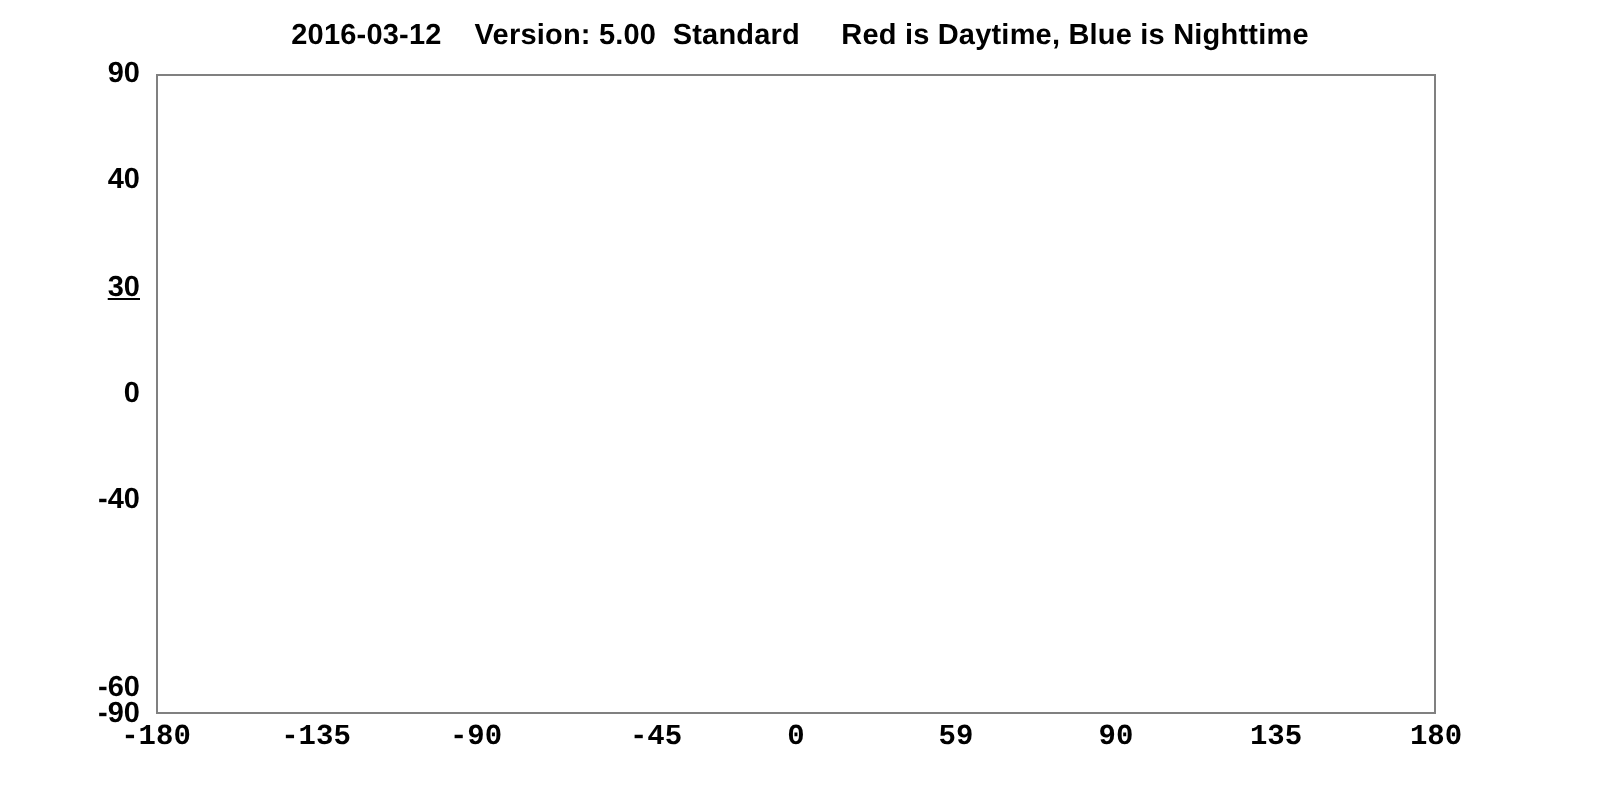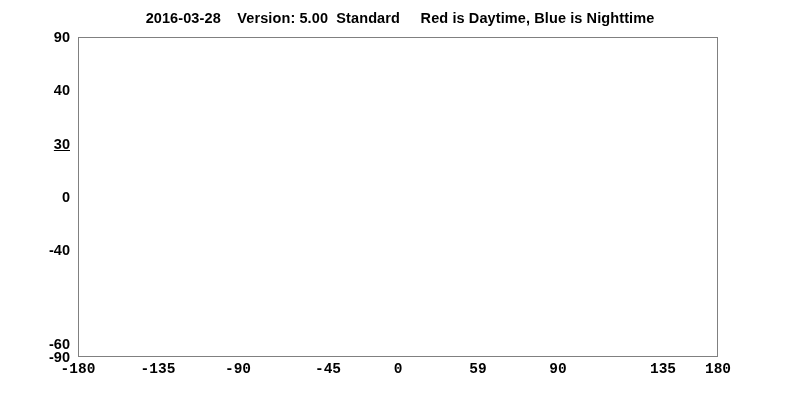--- a/index.html
+++ b/index.html
@@ -28,21 +28,21 @@
     font-size:14.5px;font-weight:bold;color:#000;
     transform:translateX(-50%);
     font-family:Liberation Mono, monospace;
   }
 </style>
 </head>
 <body>
 
 <div id="root">
 
-  <div class="title">2016-03-28    Version: 5.00  Standard     Red is Daytime, Blue is Nighttime</div>
+  <div class="title">2016-03-12    Version: 5.00  Standard     Red is Daytime, Blue is Nighttime</div>
 
   <div class="plot-wrap">
     <svg class="canvas" id="map-svg" viewBox="0 0 640 320" preserveAspectRatio="none">
         <clipPath id="plotclip">
           <rect x="0" y="0" width="640" height="320"></rect>
         </clipPath>
       <g id="land-layer" clip-path="url(#plotclip)">
           <polygon points="302.22,96.00 304.00,92.44 304.00,83.56 316.44,82.67 320.00,76.44 312.00,73.78 318.22,72.00 323.56,69.33 327.11,65.78 332.44,64.89 334.22,58.67 337.78,57.78 341.33,60.44 343.11,63.11 353.78,63.11 357.33,60.44 362.67,57.78 362.67,54.22 368.00,52.44 359.11,53.33 357.33,48.00 364.44,44.44 357.33,43.02 362.67,43.02 359.11,39.11 369.78,34.67 376.89,35.56 387.56,39.11 392.89,40.89 378.67,42.67 380.44,40.89 391.11,42.67 398.22,39.11 417.78,38.22 426.67,35.56 440.89,39.11 444.44,41.78 449.78,39.11 449.78,32.00 442.67,30.22 451.56,30.22 462.22,30.22 455.11,32.00 462.22,33.78 469.33,30.22 472.89,23.11 480.00,25.78 497.78,24.89 504.89,22.22 515.56,23.11 520.89,29.33 540.44,29.33 549.33,30.22 561.78,32.00 568.89,25.78 579.56,32.00 590.22,32.00 597.33,33.78 604.44,35.56 613.33,36.44 622.22,36.44 640.00,37.69 640.00,43.56 625.78,44.44 622.22,52.44 609.78,56.89 608.00,62.22 597.33,69.33 597.33,58.67 590.22,55.11 574.22,55.11 570.67,64.00 560.00,62.22 570.67,69.33 570.67,79.11 560.00,83.56 551.11,84.44 547.56,94.22 544.00,98.67 536.89,104.89 536.89,115.56 528.00,119.11 515.56,122.67 512.00,131.56 508.44,142.22 503.11,157.33 497.78,149.33 494.22,144.00 494.22,135.11 488.89,131.56 483.56,122.67 478.22,120.89 474.67,122.67 464.00,131.56 462.22,142.22 456.89,145.78 449.78,133.33 448.00,122.67 440.89,117.33 437.33,115.56 428.44,115.56 421.33,115.56 421.33,112.00 414.22,117.33 410.67,110.22 405.33,106.67 407.11,106.67 419.56,112.00 408.89,124.44 396.44,136.89 396.44,129.78 389.33,122.67 382.22,110.22 380.44,108.44 382.22,101.33 384.00,96.00 375.11,104.89 364.44,103.11 355.56,101.33 339.56,99.56 337.78,94.22 325.33,94.22 316.44,97.78 309.33,96.00 304.00,104.89 296.89,110.22 289.78,122.67 291.56,131.56 289.78,133.33 291.56,138.67 296.89,144.00 305.78,152.89 320.00,149.33 328.89,151.11 336.00,152.89 336.00,156.44 343.11,168.89 341.33,170.67 341.33,190.22 346.67,208.00 352.00,218.67 355.56,222.22 366.22,220.44 376.89,211.56 378.67,206.22 382.22,199.11 391.11,188.44 392.89,179.56 391.11,165.33 396.44,161.78 405.33,160.00 410.67,142.22 398.22,140.44 396.44,136.89 389.33,131.56 385.78,128.00 378.67,110.22 376.89,106.67 380.44,104.89 382.22,96.00 384.00,96.00 392.89,85.33 405.33,85.33 408.89,81.78 403.56,80.00 387.56,78.22 376.89,78.22 373.33,80.00 375.11,76.44 380.44,78.22 387.56,76.44 389.33,80.00 385.78,81.78 392.89,83.56 392.89,87.11 369.78,87.11 366.22,88.89 360.89,88.89 362.67,96.00 355.56,90.67 353.78,85.33 348.44,83.56 343.11,80.00 341.33,81.78 348.44,87.11 352.00,88.89 348.44,92.44 346.67,92.44 341.33,92.44 337.78,81.78 332.44,81.78 327.11,83.56 325.33,85.33 316.44,94.22 309.33,94.22 304.00,94.22 302.22,96.00" fill="#a5a50f" stroke="#000000" stroke-width="0.9" stroke-linejoin="round"></polygon>
           <polygon points="328.89,56.89 334.22,56.89 339.56,55.11 339.56,48.00 346.67,42.67 355.56,37.33 360.89,35.56 364.44,35.56 359.11,39.11 352.00,42.67 344.89,46.22 341.33,51.56 332.44,51.56 328.89,55.11 328.89,56.89" fill="#a5a50f" stroke="#000000" stroke-width="0.9" stroke-linejoin="round"></polygon>
           <polygon points="311.11,71.11 314.67,69.33 320.00,69.33 321.78,67.56 320.00,65.78 318.22,64.00 316.44,60.44 314.67,56.89 311.11,56.89 309.33,60.44 311.11,64.00 314.67,65.78 311.11,67.56 311.11,71.11" fill="#a5a50f" stroke="#000000" stroke-width="0.9" stroke-linejoin="round"></polygon>
@@ -174,17 +174,17 @@
       <div class="ylab" style="left: 10px; top: 250.333px;">-40</div>
       <div class="ylab" style="left: 10px; top: 303.667px; margin-top: 40px;">-60</div>
       <div class="ylab" style="left: 10px; top: 357px;">-90</div>
       <div class="xlab" style="left: 78px; top: 361px;">-180</div>
       <div class="xlab" style="left: 158px; top: 361px;">-135</div>
       <div class="xlab" style="left: 238px; top: 361px;">-90</div>
       <div class="xlab" style="left: 328px; top: 361px;">-45</div>
       <div class="xlab" style="left: 398px; top: 361px;">0</div>
       <div class="xlab" style="left: 478px; top: 361px;">59</div>
       <div class="xlab" style="left: 558px; top: 361px;">90</div>
-      <div class="xlab" style="left: 663px; top: 361px;">135</div>
+      <div class="xlab" style="left: 638px; top: 361px;">135</div>
       <div class="xlab" style="left: 718px; top: 361px;">180</div>
     </div>
 
 </div>
 
 </body></html>

